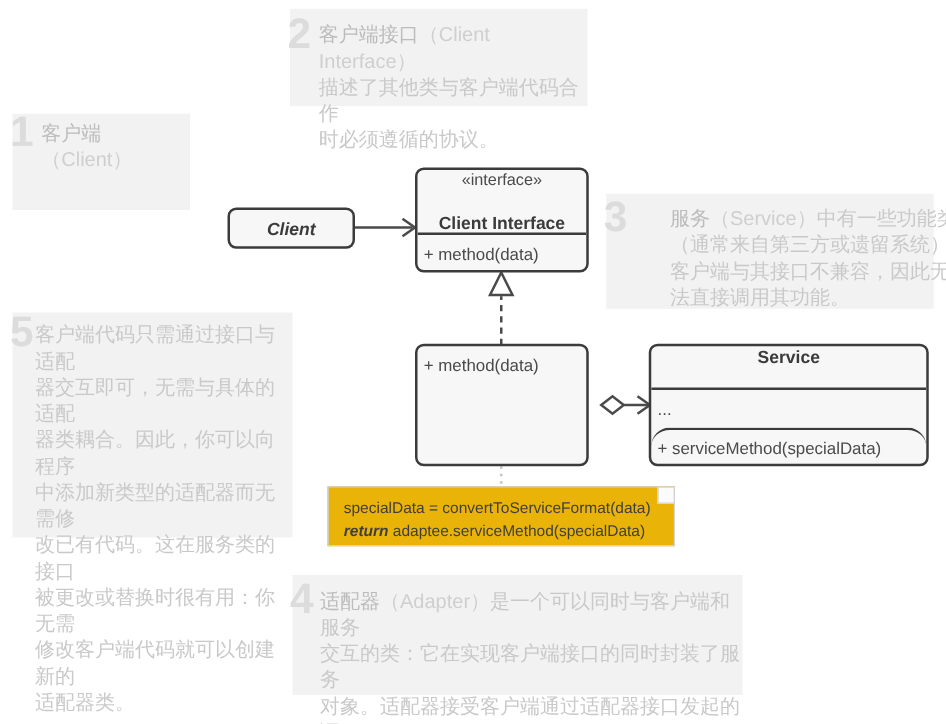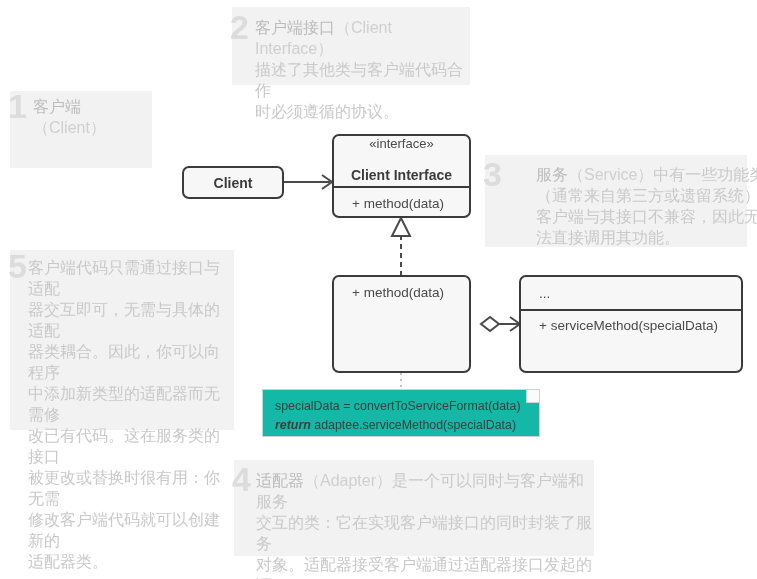--- a/index.html
+++ b/index.html
@@ -61,35 +61,34 @@
     box-sizing: border-box;
     display: flex;
     align-items: center;
     color: #3b3b3b;
   }
   .uml-sec + .uml-sec {
     border-top: 2px solid #3b3b3b;
   }
   .uml-title {
     flex-direction: column;
-    justify-content: flex-start;
+    justify-content: space-between;
     align-items: center;
     text-align: center;
     font-weight: bold;
     font-size: 14px;
-    gap: 16px;
   }
   .uml-stereo {
     font-weight: normal;
     font-size: 13px;
     color: #4a4a4a;
     display: block;
   }
   .uml-member {
-    padding-left: 18px;
+    padding-left: 5px;
     font-size: 13.5px;
     color: #4a4a4a;
   }
 
   
   .plainbox {
     position: absolute;
     box-sizing: border-box;
     border: 2px solid #3b3b3b;
     border-radius: 7px;
@@ -99,21 +98,21 @@
     justify-content: center;
     font-weight: bold;
     font-size: 14px;
     color: #3b3b3b;
   }
 
   
   .codenote {
     position: absolute;
     box-sizing: border-box;
-    background: #14b8a6;
+    background: #eab308;
     border: 1px solid #d2d2d2;
     font-size: 12.4px;
     line-height: 19px;
     color: #3f3f3f;
     padding: 7px 10px 7px 12px;
   }
   .codenote b { font-weight: bold; font-style: italic; }
   .codenote .fold2 {
     position: absolute;
     top: 0;
@@ -189,38 +188,41 @@
     <polygon points="481,324 490,317 499,324 490,331" fill="#ffffff" stroke="#4a4a4a" stroke-width="2"></polygon>
     <line x1="499" y1="324" x2="519" y2="324" stroke="#4a4a4a" stroke-width="2"></line>
     <polyline points="510,317 520,324 510,331" fill="none" stroke="#4a4a4a" stroke-width="2"></polyline>
   </g>
 
   <g>
     <line x1="401" y1="373" x2="401" y2="390" stroke="#c4c4c4" stroke-width="2" stroke-dasharray="2,4"></line>
   </g>
 </svg>
 
-<div class="plainbox" style="left:182px; top:166px; width:102px; height:33px;">
+<div class="plainbox" style="left:182px; top:166px; width:102px; height:33px;font-style:italic;">
   <span>Client</span>
 </div>
 
 <div class="umlbox" style="left:332px; top:134px; width:139px; height:84px;">
   <div class="uml-sec uml-title" style="height:50px;">
     <span class="uml-stereo">«interface»</span>
     <span>Client Interface</span>
   </div>
   <div class="uml-sec uml-member" style="height:32px;">+ method(data)</div>
 </div>
 
 <div class="umlbox" style="left:332px; top:275px; width:139px; height:98px;">
   <div class="uml-sec uml-member" style="height:31px;">+ method(data)</div>
 </div>
 
 <div class="umlbox" style="left:519px; top:275px; width:224px; height:98px;">
+  <div class="uml-sec uml-title" style="height:33px;">
+    <span>Service</span>
+  </div>
   <div class="uml-sec uml-member" style="height:32px;">...</div>
-  <div class="uml-sec uml-member" style="height:31px;">+ serviceMethod(specialData)</div>
+  <div class="uml-sec uml-member" style="height:31px;border-radius:15px;">+ serviceMethod(specialData)</div>
 </div>
 
 <div class="codenote" style="left:262px; top:389px; width:278px; height:48px;">
   <span class="fold2"></span>
   <div>specialData = convertToServiceFormat(data)</div>
   <div><b>return</b><span> adaptee.serviceMethod(specialData)</span></div>
 </div>
 
 </body></html>

